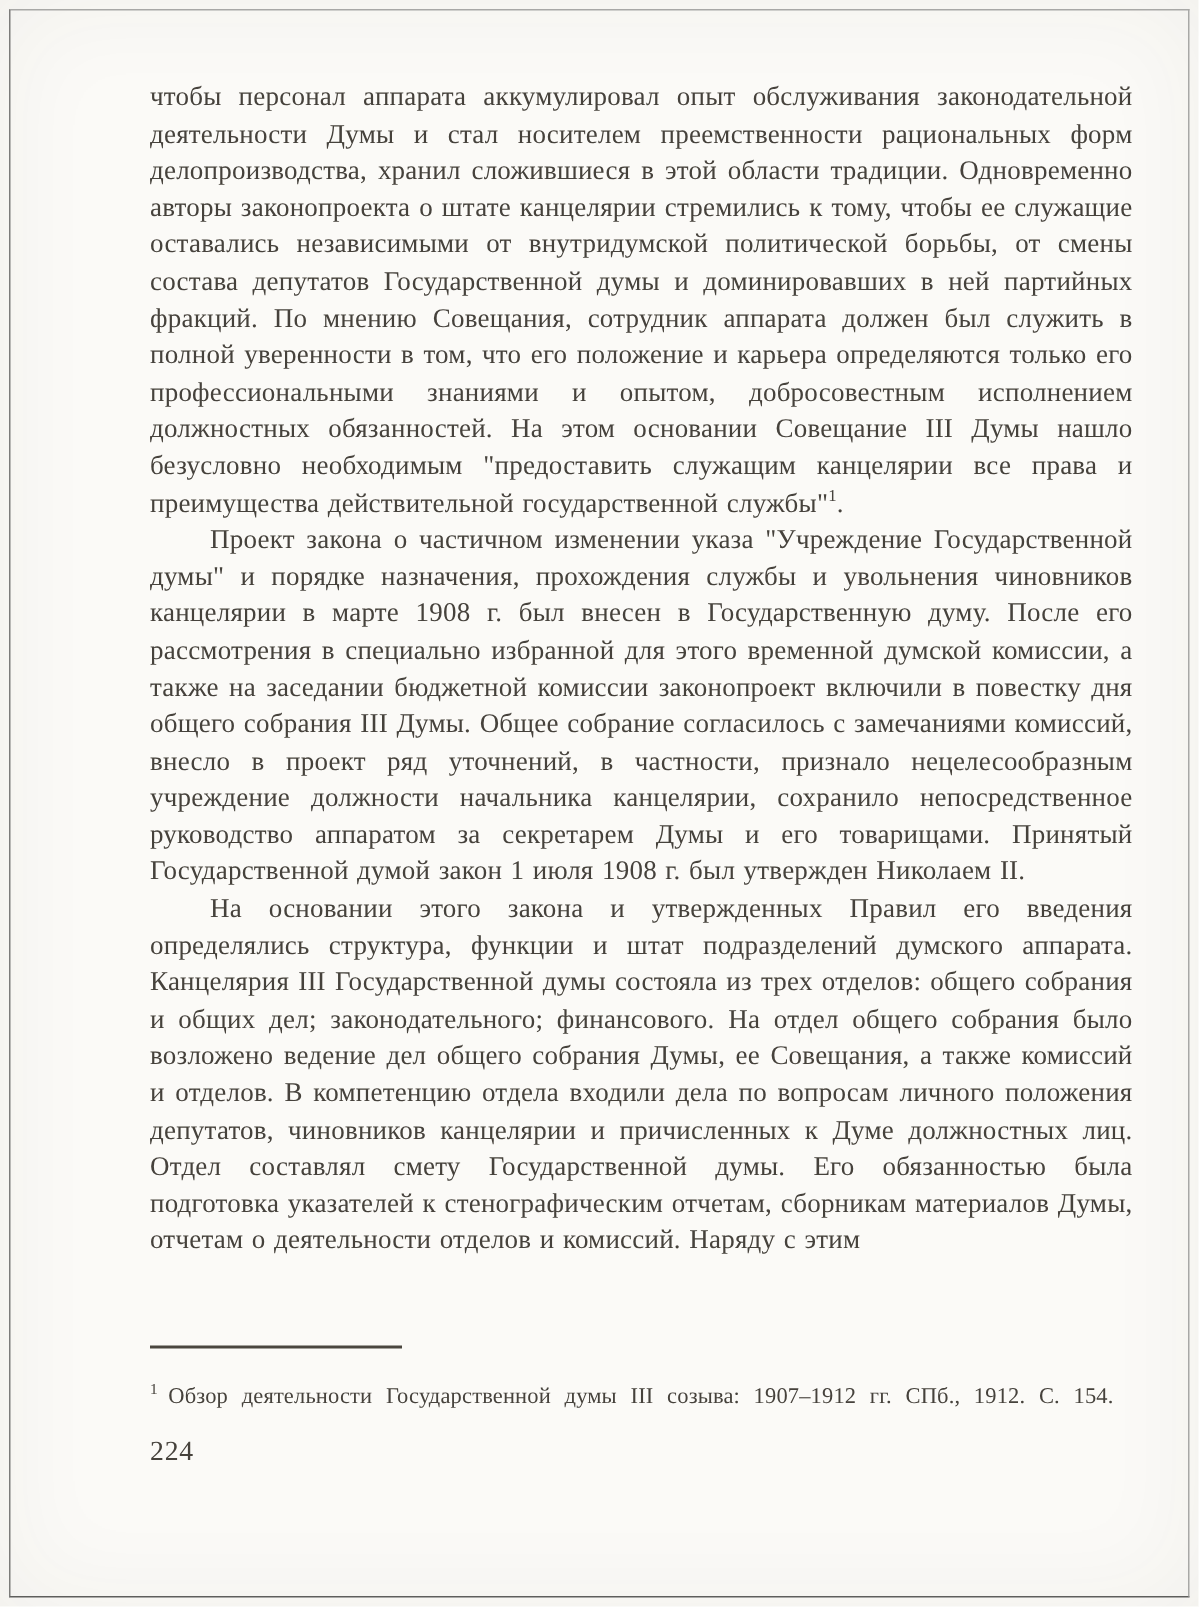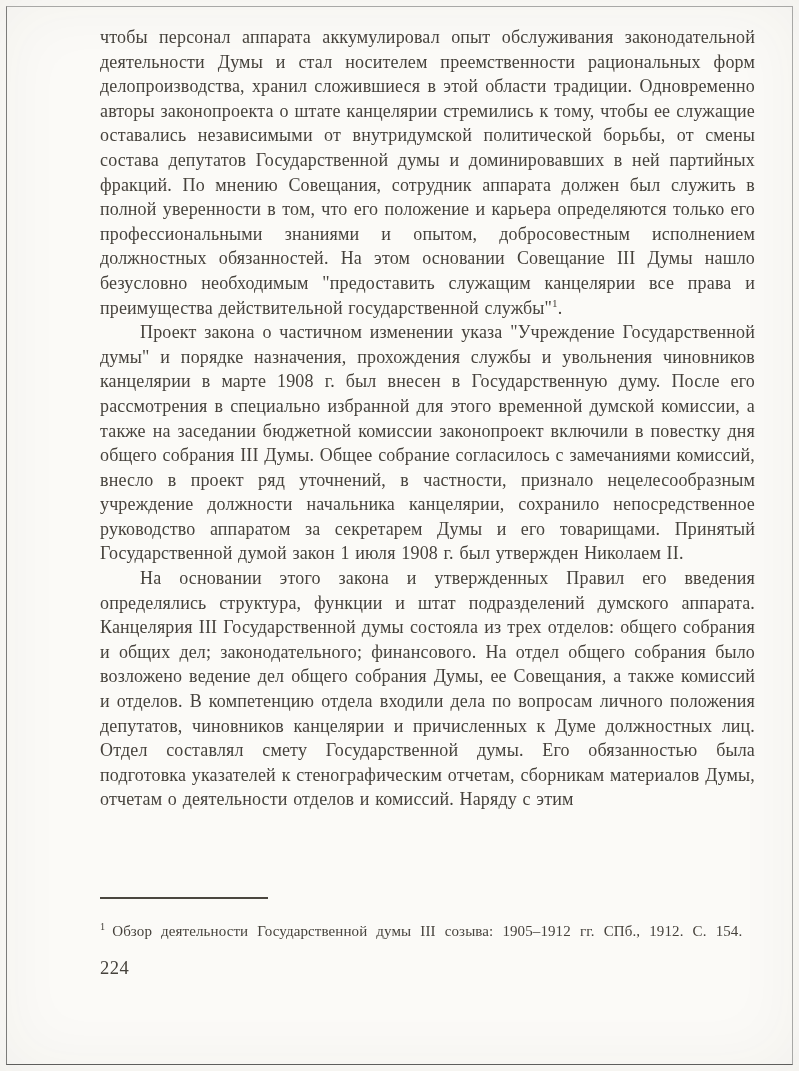--- a/index.html
+++ b/index.html
@@ -12,21 +12,21 @@
     width: 799px;
     height: 1071px;
     box-sizing: border-box;
     background: #fbfaf7;
     box-shadow: inset 0 0 70px rgba(60,55,45,0.05);
     font-family: "Liberation Serif", "DejaVu Serif", serif;
     color: #46423c;
     overflow: hidden;
     display: flex;
     flex-direction: column;
-    padding: 25px 44px 92px 100px;
+    padding: 52px 44px 92px 100px;
   }
   .scan-frame {
     position: absolute;
     inset: 6px;
     border: 1px solid #a8a8a6;
     border-left-color: #7c7c7a;
     border-bottom-color: #5e5e5c;
     pointer-events: none;
   }
   .text-block {
@@ -83,16 +83,16 @@
   <div class="text-block">
     <p><span>чтобы персонал аппарата аккумулировал опыт обслуживания законодательной деятельности Думы и стал носителем преемственности рациональных форм делопроизводства, хранил сложившиеся в этой области традиции. Одновременно авторы законопроекта о штате канцелярии стремились к тому, чтобы ее служащие оставались независимыми от внутридумской политической борьбы, от смены состава депутатов Государственной думы и доминировавших в ней партийных фракций. По мнению Совещания, сотрудник аппарата должен был служить в полной уверенности в том, что его положение и карьера определяются только его профессиональными знаниями и опытом, добросовестным исполнением должностных обязанностей. На этом основании Совещание III Думы нашло безусловно необходимым "предоставить служащим канцелярии все права и преимущества действительной государственной службы"</span><sup class="note-ref">1</sup><span>.</span></p>
 
     <p class="indent"><span>Проект закона о частичном изменении указа "Учреждение Государственной думы" и порядке назначения, прохождения службы и увольнения чиновников канцелярии в марте 1908 г. был внесен в Государственную думу. После его рассмотрения в специально избранной для этого временной думской комиссии, а также на заседании бюджетной комиссии законопроект включили в повестку дня общего собрания III Думы. Общее собрание согласилось с замечаниями комиссий, внесло в проект ряд уточнений, в частности, признало нецелесообразным учреждение должности начальника канцелярии, сохранило непосредственное руководство аппаратом за секретарем Думы и его товарищами. Принятый Государственной думой закон 1 июля 1908 г. был утвержден Николаем II.</span></p>
 
     <p class="indent"><span>На основании этого закона и утвержденных Правил его введения определялись структура, функции и штат подразделений думского аппарата. Канцелярия III Государственной думы состояла из трех отделов: общего собрания и общих дел; законодательного; финансового. На отдел общего собрания было возложено ведение дел общего собрания Думы, ее Совещания, а также комиссий и отделов. В компетенцию отдела входили дела по вопросам личного положения депутатов, чиновников канцелярии и причисленных к Думе должностных лиц. Отдел составлял смету Государственной думы. Его обязанностью была подготовка указателей к стенографическим отчетам, сборникам материалов Думы, отчетам о деятельности отделов и комиссий. Наряду с этим</span></p>
   </div>
 
   <div class="footer-area">
     <div class="footnote-rule"></div>
-    <p class="footnote"><sup>1</sup><span>Обзор деятельности Государственной думы III созыва: 1905–1912 гг. СПб., 1912. С. 154.</span></p>
+    <p class="footnote"><sup>1</sup><span>Обзор деятельности Государственной думы III созыва: 1907–1912 гг. СПб., 1912. С. 154.</span></p>
     <div class="page-number">224</div>
   </div>
 </div>
 
 </body></html>

